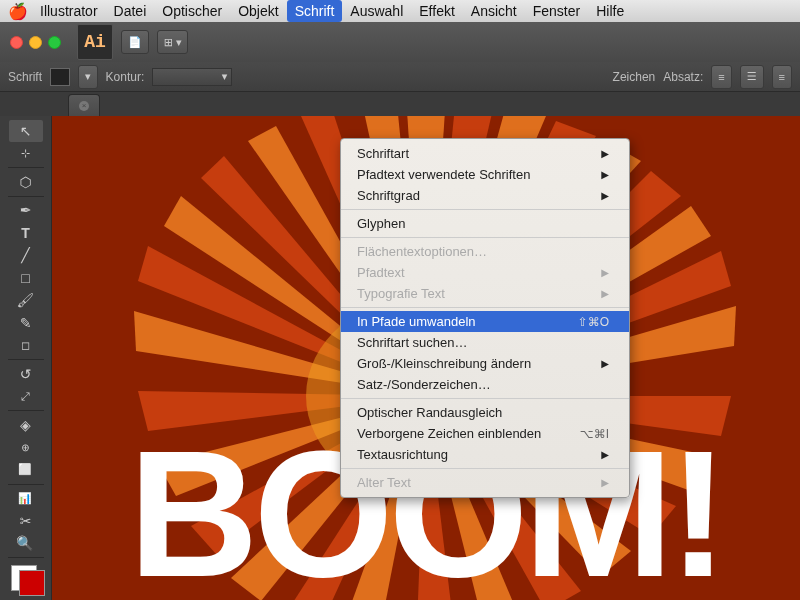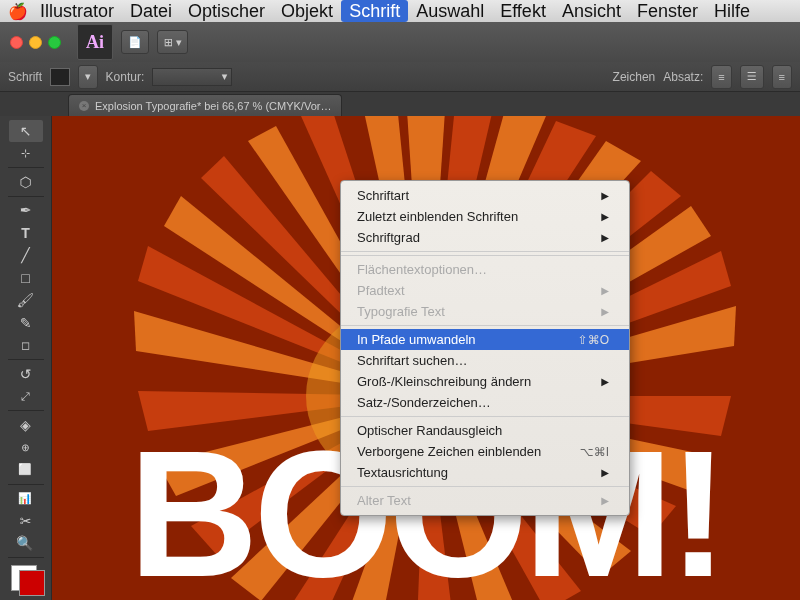--- a/index.html
+++ b/index.html
@@ -25,21 +25,21 @@
       justify-content: center;
       font-size: 16px;
       color: #111;
       margin-right: 4px;
     }
     .menubar-item {
       padding: 0 8px;
       height: 22px;
       display: flex;
       align-items: center;
-      font-size: 18px;
+      font-size: 14px;
       color: #111;
       cursor: default;
       white-space: nowrap;
     }
     .menubar-item.active {
       background: #3469d4;
       color: white;
       border-radius: 3px;
     }
 
@@ -73,23 +73,23 @@
     .ai-logo {
       width: 36px;
       height: 36px;
       background: #2c2c2c;
       border: 1px solid #555;
       display: flex;
       align-items: center;
       justify-content: center;
       font-size: 18px;
       font-weight: bold;
-      color: #f0abfc;
+      color: #fdba74;
       border-radius: 2px;
-      font-family: Liberation Serif, serif;
+      font-family: Liberation Mono, monospace;
     }
 
     .toolbar-btn {
       background: linear-gradient(to bottom, #636363, #525252);
       border: 1px solid #3a3a3a;
       border-radius: 3px;
       color: #ccc;
       padding: 2px 6px;
       font-size: 11px;
       cursor: pointer;
@@ -217,21 +217,20 @@
 
     
     .dropdown-overlay {
       position: absolute;
       top: 0;
       left: 0;
       right: 0;
       bottom: 0;
       z-index: 200;
       pointer-events: none;
-      margin-top: 42px;
     }
     .dropdown-menu {
       position: absolute;
       top: 22px;
       left: 340px;
       background: linear-gradient(to bottom, #f0ede8, #e8e5e0);
       border: 1px solid #999;
       border-radius: 4px;
       box-shadow: 2px 4px 12px rgba(0,0,0,0.4);
       min-width: 290px;
@@ -323,21 +322,20 @@
   <span class="options-label">Zeichen</span>
   <span class="options-label">Absatz:</span>
   <div class="toolbar-btn">≡</div>
   <div class="toolbar-btn">☰</div>
   <div class="toolbar-btn">≡</div>
 </div>
 
 <div class="tabbar">
   <div class="tab">
     <span class="tab-close">×</span>
-    <span>Explosion Typografie* bei 66,67 % (CMYK/Vor…</span>
   </div>
 </div>
 
 <div class="main-area">
 
   <div class="toolbox">
     <div class="tool-btn active">↖</div>
     <div class="tool-btn" style="font-size:11px;">⊹</div>
     <div class="tool-sep"></div>
     <div class="tool-btn">⬡</div>
@@ -422,29 +420,32 @@
   </div>
 
   <div class="dropdown-overlay">
     <div class="dropdown-menu">
 
       <div class="menu-item">
         <span>Schriftart</span>
         <span class="menu-arrow">▶</span>
       </div>
       <div class="menu-item">
-        <span>Zuletzt einblenden Schriften</span>
+        <span>Pfadtext verwendete Schriften</span>
         <span class="menu-arrow">▶</span>
       </div>
       <div class="menu-item">
         <span>Schriftgrad</span>
         <span class="menu-arrow">▶</span>
       </div>
       <div class="menu-separator"></div>
 
+      <div class="menu-item">
+        <span>Glyphen</span>
+      </div>
       <div class="menu-separator"></div>
 
       <div class="menu-item disabled">
         <span>Flächentextoptionen…</span>
       </div>
       <div class="menu-item disabled">
         <span>Pfadtext</span>
         <span class="menu-arrow">▶</span>
       </div>
       <div class="menu-item disabled">

